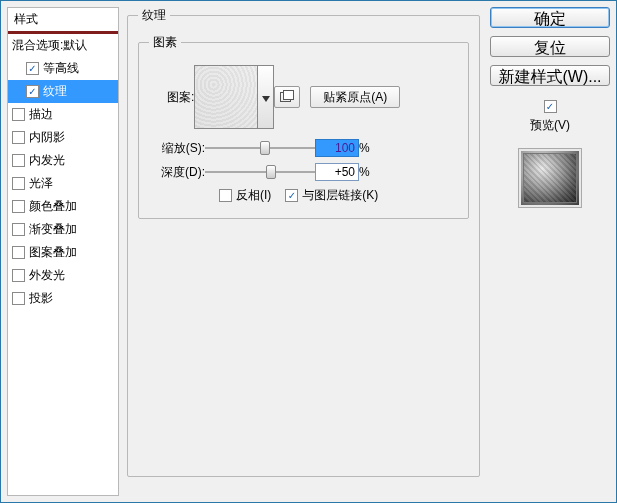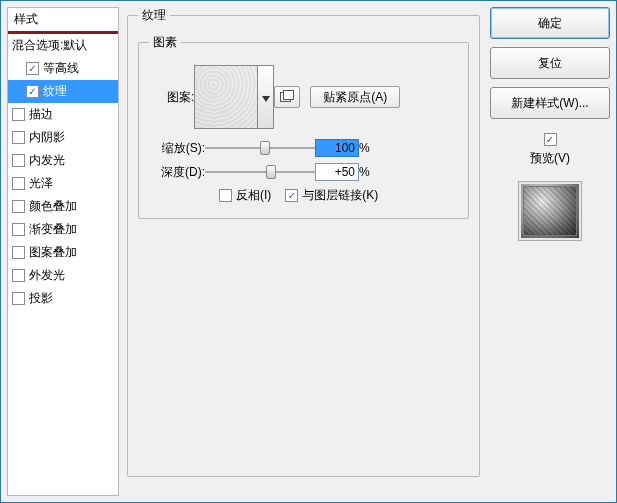--- a/index.html
+++ b/index.html
@@ -153,40 +153,40 @@
     border: 1px solid #888; border-radius: 2px;
   }
   .numbox {
     width: 44px; height: 18px;
     border: 1px solid #7a9ac0;
     background: #fff;
     font-size: 12px;
     text-align: right;
     padding: 0 3px;
   }
-  .numbox.blue { background: #3399ff; color: #000000; border-color: #2a7acc; }
+  .numbox.blue { background: #3399ff; color: #4c1d95; border-color: #2a7acc; }
   .pct { font-size: 12px; }
 
   .row-bottom {
     display: flex; align-items: center; gap: 14px;
     font-size: 12px; margin: 6px 0 0 70px;
   }
 
   
   .right-pane {
     width: 120px;
     margin-left: 10px;
     display: flex; flex-direction: column; align-items: stretch;
     gap: 8px;
   }
   .btn {
-    height: 32px;
+    height: 21px;
     border: 1px solid #8a8a8a; border-radius: 3px;
     background: linear-gradient(180deg,#fefefe,#e6e6e6);
-    font-size: 12px; cursor: pointer;
+    font-size: 16px; cursor: pointer;
   }
   .btn.primary {
     border: 1px solid #3a7fbf;
     background: linear-gradient(180deg,#fefefe,#e6e6e6);
     box-shadow: 0 0 0 1px #8ec4ef inset;
   }
   .preview-row {
     display: flex; align-items: center; gap: 4px; justify-content: center;
     font-size: 12px; margin-top: 6px; flex-direction: column;
   }

